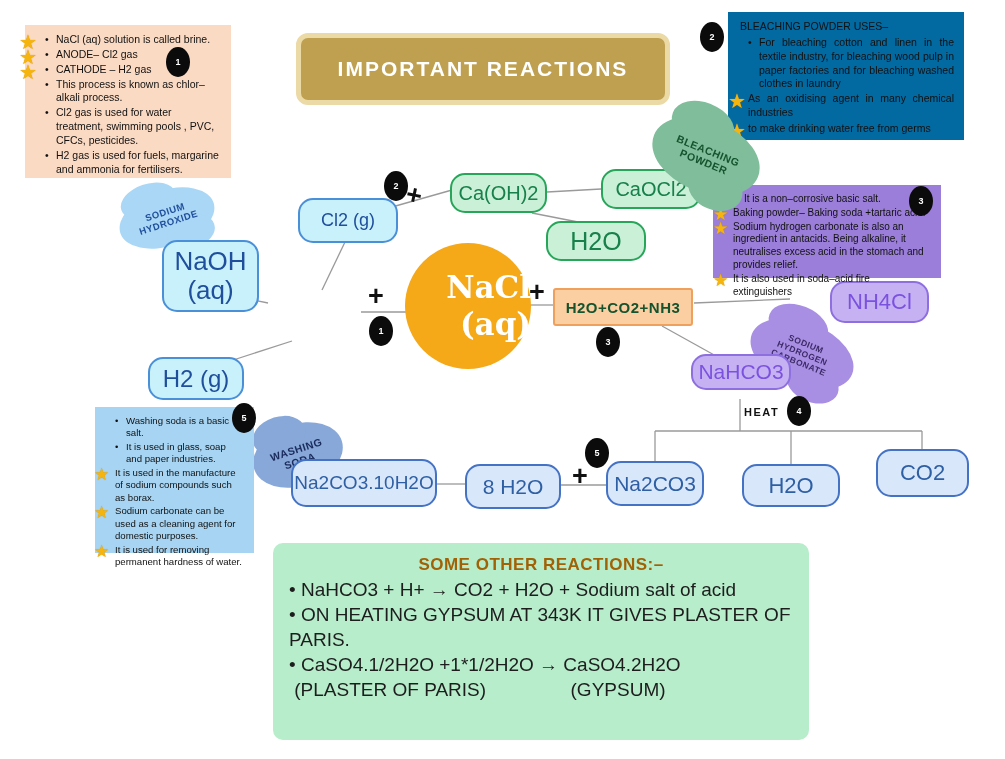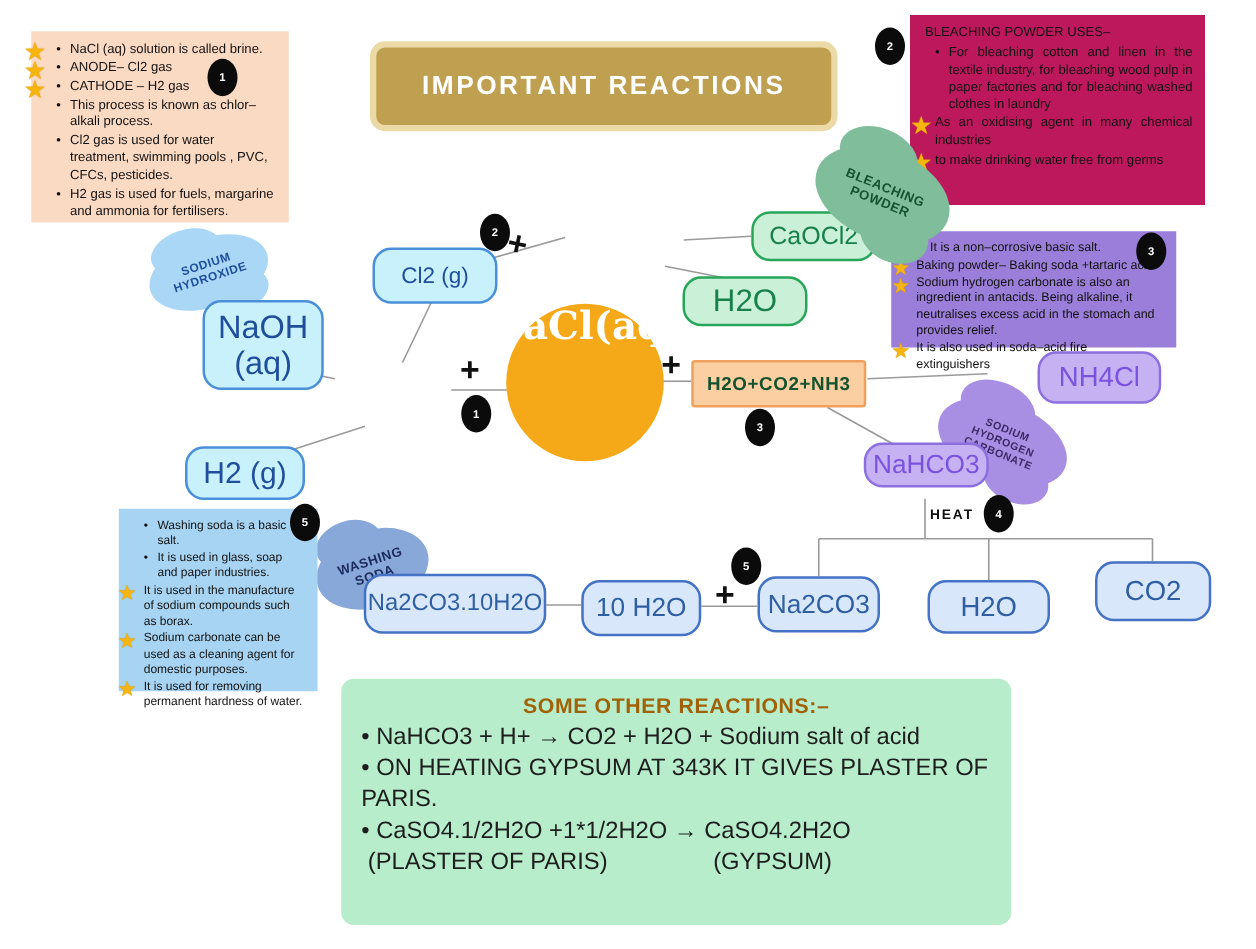--- a/index.html
+++ b/index.html
@@ -15,34 +15,34 @@
   
   .box{position:absolute;z-index:3;display:flex;align-items:center;justify-content:center;
        box-sizing:border-box;border-radius:15px;text-align:center;}
   .cyan{background:#C9F1FB;border:2px solid #4A90D9;color:#1F4E9C;}
   .greenbox{background:#CBF0D8;border:2px solid #27A65A;color:#18804A;}
   .bluebox{background:#D9E7FB;border:2px solid #4472C4;color:#2E5FA3;}
   .purpbox{background:#C6B2F2;border:2px solid #8E6FE0;color:#7B52E0;}
   .pinkbox{background:#F9A9A9;border:2px solid #E87C7C;color:#fff;font-weight:800;letter-spacing:1px;border-radius:4px;}
   .mixbox{background:#FBCFA2;border:2px solid #EFA05C;color:#14532d;font-weight:800;letter-spacing:.5px;border-radius:3px;}
   .nacl-circle{position:absolute;left:405px;top:243px;width:126px;height:126px;border-radius:50%;
-       background:#F5A818;color:#fff;z-index:3;display:flex;flex-direction:row;align-items:flex-start;
+       background:#F5A818;color:#fff;z-index:3;display:flex;flex-direction:column;align-items:flex-end;
        justify-content:center;font-family:"DejaVu Serif",serif;font-weight:bold;font-size:31px;line-height:1.18;}
   
   .banner{position:absolute;left:248px;top:33px;width:374px;height:72px;box-sizing:border-box;z-index:3;
        background:#BFA050;border:5px solid #EBD9A6;border-radius:12px;display:flex;align-items:center;justify-content:center;margin-left:48px;}
   .banner span{color:#fff;font-weight:800;font-size:21px;letter-spacing:2px;}
   
   .note{position:absolute;z-index:3;box-sizing:border-box;font-size:10.5px;color:#111;line-height:1.32;padding:8px 10px 8px 20px;}
   .note-head{font-size:10.5px;margin:0 0 2px -8px;color:#111;}
   .item{position:relative;display:flex;gap:4px;margin-bottom:1px;}
   .item .dot{flex:0 0 7px;}
   .star{position:absolute;left:-26px;top:-4px;font-size:20px;color:#F6B40E;text-shadow:0 0 1px #c98d00;z-index:4;}
   .chlor{left:25px;top:25px;width:206px;height:153px;background:#FBDAC3;}
-  .bleach-note{left:728px;top:12px;width:236px;height:152px;background:#be185d;text-align:justify;}
+  .bleach-note{left:728px;top:12px;width:236px;height:128px;background:#0369a1;text-align:justify;}
   .purple-note{left:713px;top:185px;width:228px;height:93px;background:#9B7ED9;font-size:10px;line-height:1.28;}
   .wash-note{left:95px;top:407px;width:159px;height:146px;background:#A7D4F2;font-size:9.6px;line-height:1.3;}
   
   .badge{position:absolute;width:24px;height:30px;background:#0b0b0b;color:#fff;border-radius:50%;
        display:flex;align-items:center;justify-content:center;font-size:9px;font-weight:bold;z-index:5;}
   .plus{position:absolute;z-index:5;font-size:27px;font-weight:bold;color:#111;}
   .heat{position:absolute;left:744px;top:406px;z-index:5;font-size:11px;font-weight:800;letter-spacing:1.5px;color:#111;}
   
   .reactions{position:absolute;left:273px;top:543px;width:536px;height:197px;background:#B7EDCB;z-index:3;
        border-radius:10px;box-sizing:border-box;padding:12px 16px;}
@@ -107,40 +107,43 @@
   <div class="box cyan" style="left:298px;top:198px;width:100px;height:45px;font-size:18px;">
     <span>Cl2 (g)</span>
   </div>
   <div class="box cyan" style="left:162px;top:240px;width:97px;height:72px;font-size:26px;line-height:1.1;flex-direction:column;">
     <span>NaOH</span>
     <span>(aq)</span>
   </div>
   <div class="box cyan" style="left:148px;top:357px;width:96px;height:43px;font-size:24px;">
     <span>H2 (g)</span>
   </div>
+  <div class="box greenbox" style="left:450px;top:173px;width:97px;height:40px;font-size:20px;">
+    <span>Ca(OH)2</span>
+  </div>
   <div class="box greenbox" style="left:601px;top:169px;width:100px;height:40px;font-size:20px;">
     <span>CaOCl2</span>
   </div>
   <div class="box greenbox" style="left:546px;top:221px;width:100px;height:40px;font-size:25px;">
     <span>H2O</span>
   </div>
   <div class="box mixbox" style="left:553px;top:288px;width:140px;height:38px;font-size:15px;">
     <span>H2O+CO2+NH3</span>
   </div>
   <div class="box purpbox" style="left:830px;top:281px;width:99px;height:42px;font-size:22px;">
     <span>NH4Cl</span>
   </div>
   <div class="box purpbox" style="left:691px;top:354px;width:100px;height:36px;font-size:21px;">
     <span>NaHCO3</span>
   </div>
   <div class="box bluebox" style="left:291px;top:459px;width:146px;height:48px;font-size:19px;">
     <span>Na2CO3.10H2O</span>
   </div>
   <div class="box bluebox" style="left:465px;top:464px;width:96px;height:45px;font-size:21px;">
-    <span>10 H2O</span>
+    <span>8 H2O</span>
   </div>
   <div class="box bluebox" style="left:606px;top:461px;width:98px;height:45px;font-size:21px;">
     <span>Na2CO3</span>
   </div>
   <div class="box bluebox" style="left:742px;top:464px;width:98px;height:43px;font-size:22px;">
     <span>H2O</span>
   </div>
   <div class="box bluebox" style="left:876px;top:449px;width:93px;height:48px;font-size:22px;">
     <span>CO2</span>
   </div>

